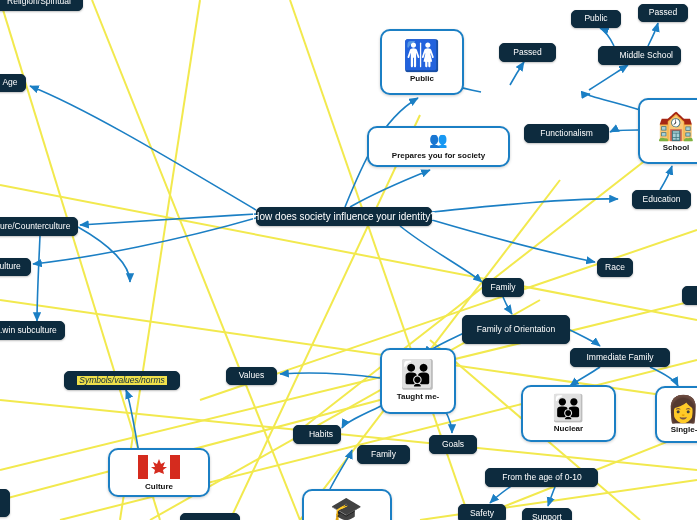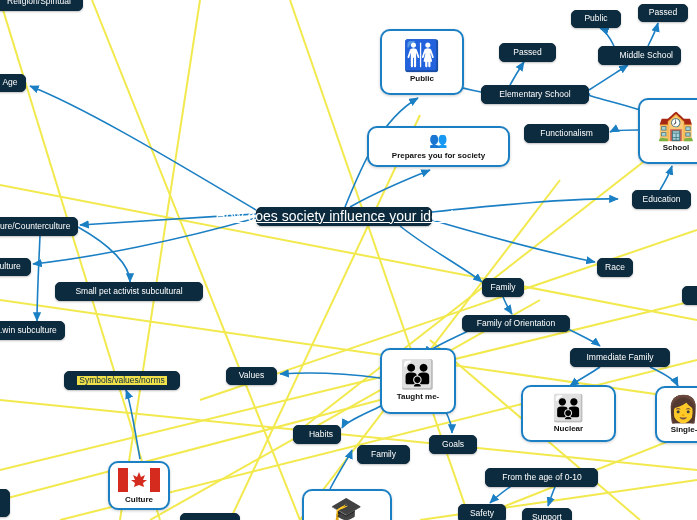--- a/index.html
+++ b/index.html
@@ -36,23 +36,22 @@
     background: #0d2b3e;
     color: #ffffff;
     border: 1px solid #0d2b3e;
     border-radius: 5px;
     font-size: 8.5px;
     padding: 4px 7px;
     line-height: 1.1;
     box-shadow: 0 1px 2px rgba(0,0,0,0.25);
   }
   .pill.center {
-    font-size: 14px;
+    font-size: 10px;
     padding: 5px 9px;
-    text-decoration: underline;
   }
   .pill.highlight {
     background: #0d2b3e;
   }
   .pill .hl {
     background: #f0e14a;
     color: #0d2b3e;
     padding: 0 2px;
   }
   
@@ -167,23 +166,20 @@
   </div>
 
   <div class="node pill" style="left:499px; top:43px; width:57px; height:19px;">
     <span>Passed</span>
   </div>
 
   <div class="node pill" style="left:598px; top:46px; width:83px; height:19px;justify-content:flex-end;">
     <span>Middle School</span>
   </div>
 
-  <div class="node pill" style="left:481px; top:85px; width:108px; height:19px;">
-    <span>Elementary School</span>
-  </div>
 
   <div class="node pill" style="left:-6px; top:74px; width:32px; height:18px;">
     <span>Age</span>
   </div>
 
   <div class="node pill" style="left:524px; top:124px; width:85px; height:19px;">
     <span>Functionalism</span>
   </div>
 
   <div class="node pill" style="left:620px; top:190px; width:59px; height:19px;margin-left:12px;">
@@ -203,41 +199,38 @@
   </div>
 
   <div class="node pill" style="left:482px; top:278px; width:42px; height:19px;">
     <span>Family</span>
   </div>
 
   <div class="node pill" style="left:682px; top:286px; width:30px; height:19px;">
     <span></span>
   </div>
 
-  <div class="node pill" style="left:55px; top:282px; width:148px; height:19px;">
-    <span>Small pet activist subcultural</span>
-  </div>
 
   <div class="node pill" style="left:-13px; top:321px; width:78px; height:19px;">
     <span>...win subculture</span>
   </div>
 
-  <div class="node pill" style="left:462px; top:315px; width:108px; height:17px;">
+  <div class="node pill" style="left:462px; top:315px; width:108px; height:29px;">
     <span>Family of Orientation</span>
   </div>
 
   <div class="node pill" style="left:570px; top:348px; width:100px; height:19px;">
     <span>Immediate Family</span>
   </div>
 
   <div class="node pill" style="left:226px; top:367px; width:51px; height:18px;">
     <span>Values</span>
   </div>
 
-  <div class="node pill highlight" style="left:64px; top:371px; width:116px; height:19px;">
+  <div class="node pill highlight" style="left:64px; top:371px; width:116px; height:19px;font-style:italic;">
     <span class="hl">Symbols/values/norms</span>
   </div>
 
   <div class="node pill" style="left:293px; top:425px; width:48px; height:19px;justify-content:flex-end;">
     <span>Habits</span>
   </div>
 
   <div class="node pill" style="left:429px; top:435px; width:48px; height:19px;">
     <span>Goals</span>
   </div>
@@ -301,21 +294,21 @@
     <span class="caption">Nuclear</span>
   </div>
 
   <div class="node card" style="left:655px; top:386px; width:58px; height:57px;">
     <span class="art">
       <span class="emoji" style="font-size:26px;">👩</span>
     </span>
     <span class="caption">Single-</span>
   </div>
 
-  <div class="node card" style="left:108px; top:461px; width:62px; height:49px;">
+  <div class="node card" style="left:108px; top:448px; width:102px; height:49px;">
     <span class="art">
       <svg width="42" height="24" viewBox="0 0 42 24" aria-hidden="true">
         <rect x="0" y="0" width="42" height="24" fill="#ffffff"></rect>
         <rect x="0" y="0" width="10" height="24" fill="#d52b1e"></rect>
         <rect x="32" y="0" width="10" height="24" fill="#d52b1e"></rect>
         <path d="M21,4 L23,9 L27,7 L25,12 L29,12 L25,15 L26,19 L21,17 L16,19 L17,15 L13,12 L17,12 L15,7 L19,9 Z" fill="#d52b1e"></path>
       </svg>
     </span>
     <span class="caption">Culture</span>
   </div>

